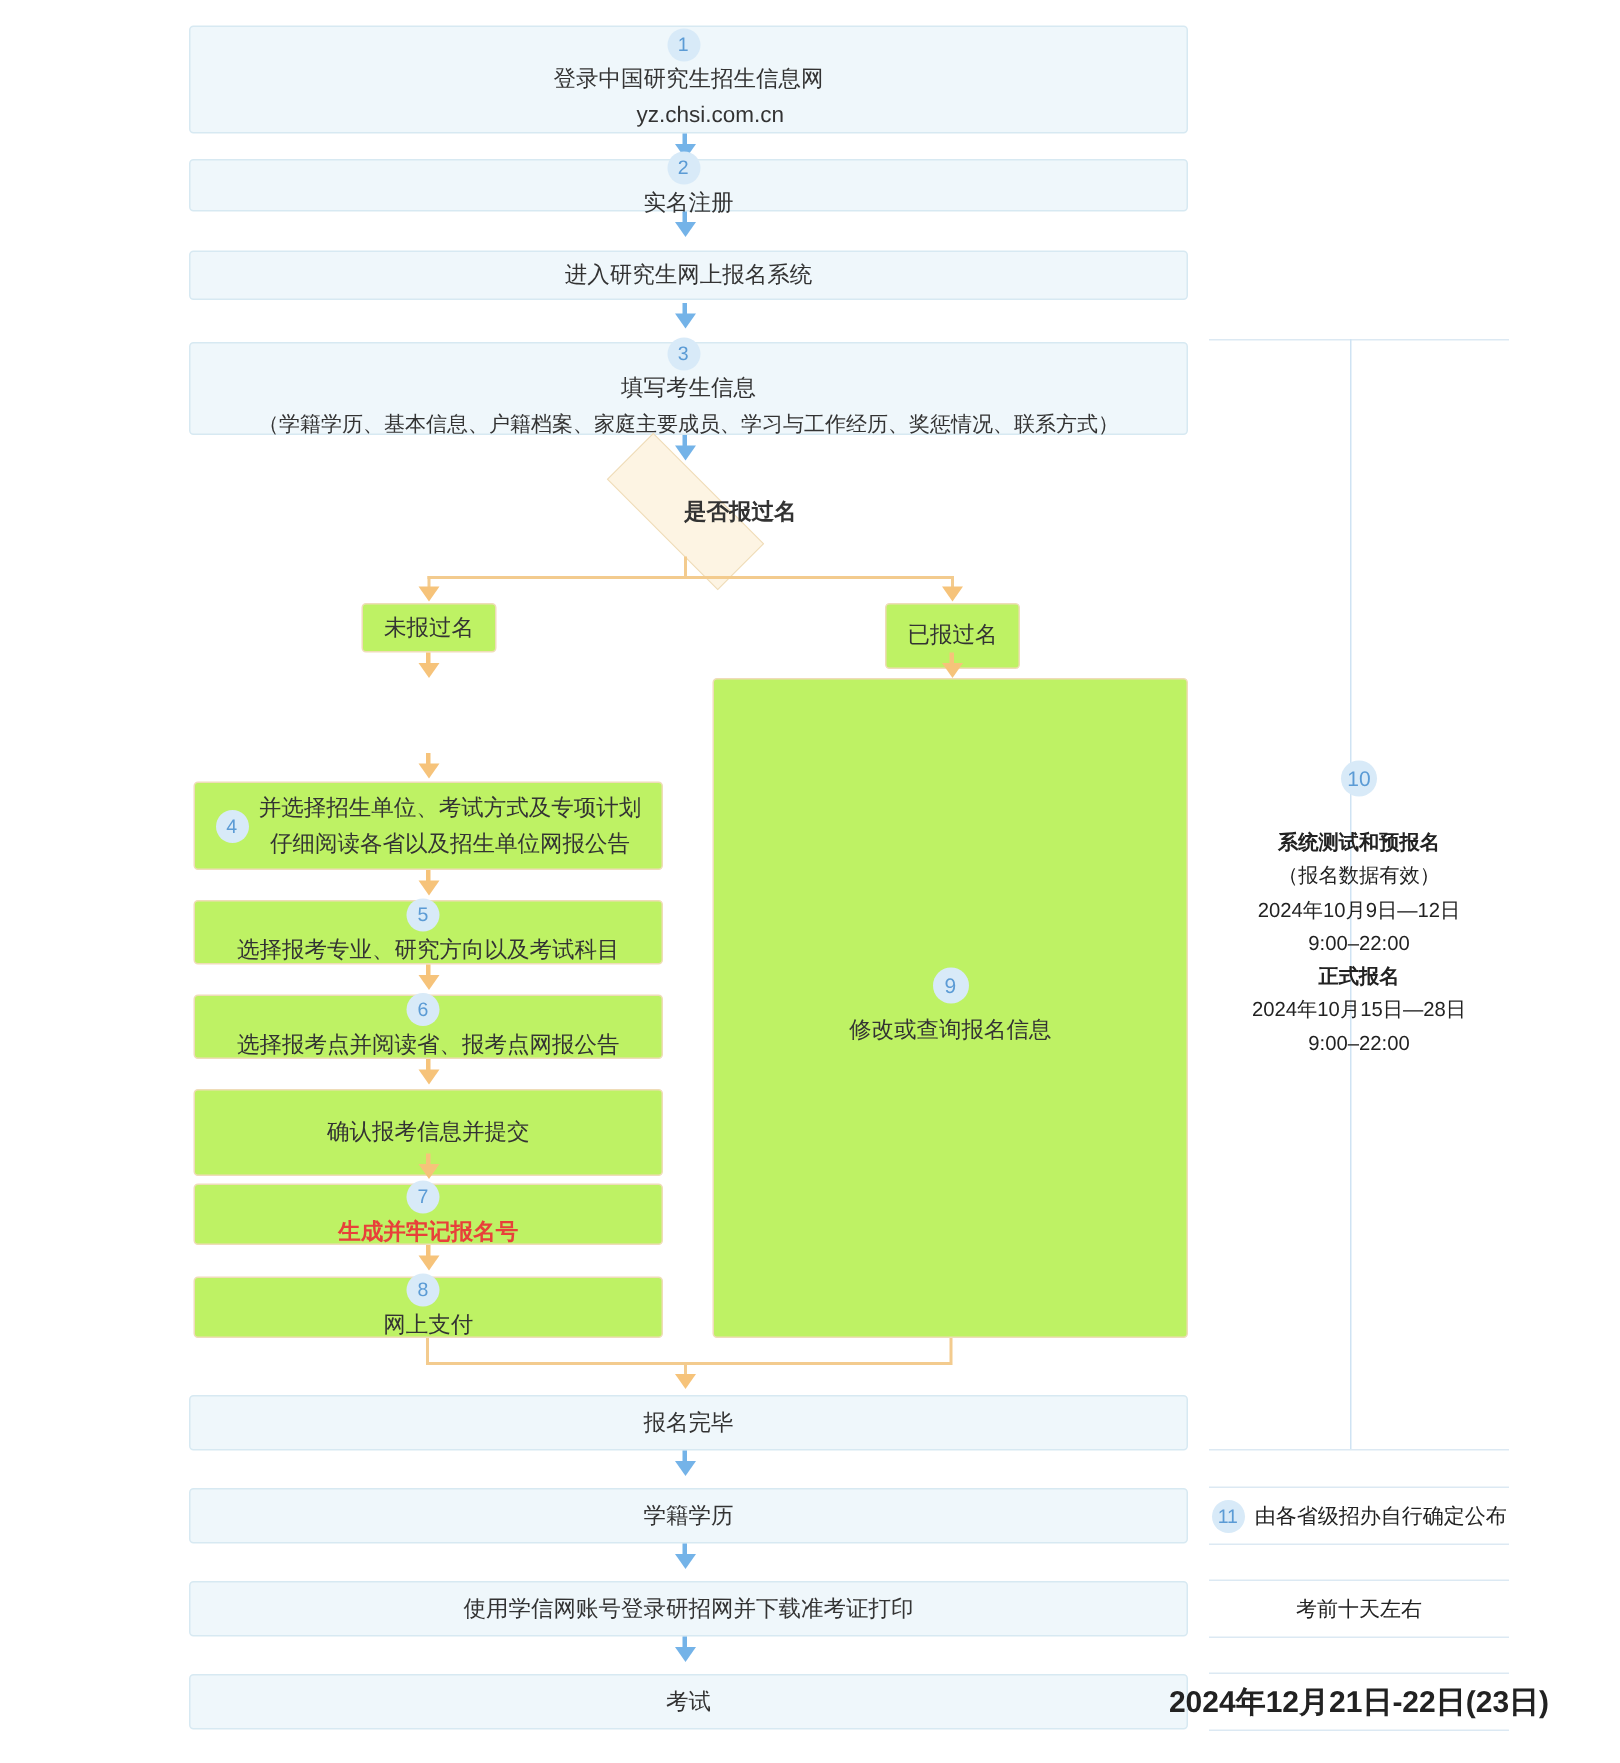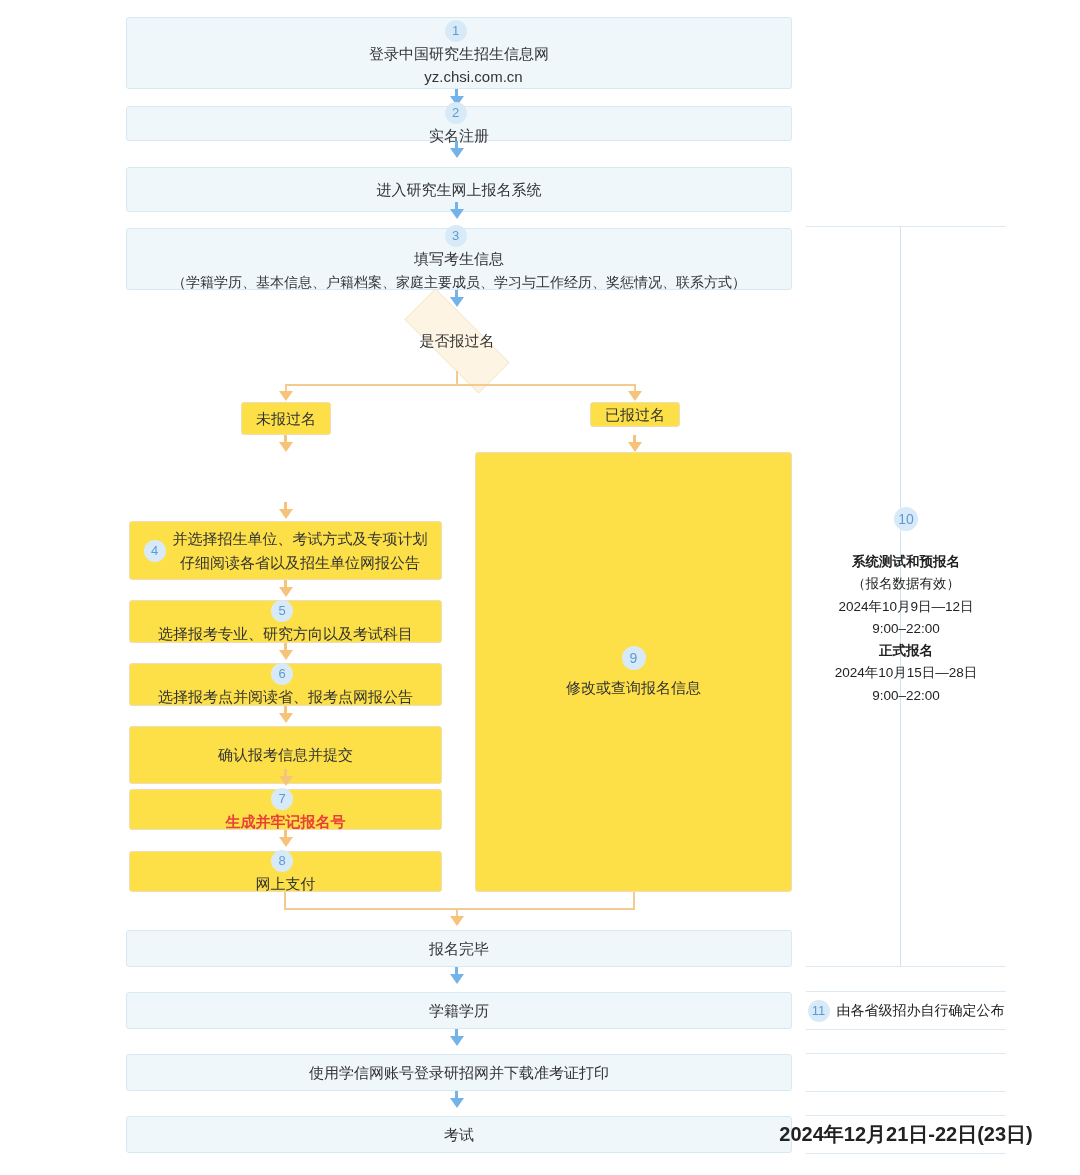--- a/index.html
+++ b/index.html
@@ -19,21 +19,21 @@
     text-align:center;
     line-height:1.55;
     border-radius:3px;
   }
   .blue{
     background:#eff7fb;
     border:1px solid #d7e9f2;
     color:#333;
   }
   .orange{
-    background:#fde047;
+    background:#bef264;
     border:1px solid #efdcb8;
     color:#333;
   }
   .node .txt{display:block;}
   .fs15{font-size:15px;}
   .fs14{font-size:14px;}
 
   
   .badge{
     display:inline-block;
@@ -47,21 +47,21 @@
     margin-right:7px;
     font-family:"Liberation Sans","DejaVu Sans",sans-serif;
   }
   .badge.big{width:24px;height:24px;line-height:24px;font-size:14px;}
 
   .redtxt{color:#e8403a;font-weight:bold;}
 
   
   .diamond{
     position:absolute;
-    display:flex;align-items:center;justify-content:center;
+    display:flex;align-items:center;justify-content:flex-end;font-weight:bold;
   }
   .diamond .dshape{
     position:absolute;inset:0;
     background:#fdf4e3;
     border:1px solid #efdcb8;
     transform:rotate(45deg) scale(.707);
     box-sizing:border-box;
   }
   .diamond .dlabel{position:relative;font-size:15px;}
 
@@ -118,21 +118,21 @@
   </div>
   <div class="stem" style="left:455px;top:89px;height:11px;"></div>
   <div class="arrow" style="left:449.5px;top:96px;"></div>
 
   <div class="node blue fs15" style="left:126px;top:106px;width:666px;height:35px;">
     <div><span class="badge">2</span><span class="txt">实名注册</span></div>
   </div>
   <div class="stem" style="left:455px;top:141px;height:11px;"></div>
   <div class="arrow" style="left:449.5px;top:148px;"></div>
 
-  <div class="node blue fs15" style="left:126px;top:167px;width:666px;height:45px;">
+  <div class="node blue fs15" style="left:126px;top:167px;width:666px;height:33px;">
     <span class="txt">进入研究生网上报名系统</span>
   </div>
   <div class="stem" style="left:455px;top:202px;height:11px;"></div>
   <div class="arrow" style="left:449.5px;top:209px;"></div>
 
   <div class="node blue fs14" style="left:126px;top:228px;width:666px;height:62px;">
     <div>
       <span class="badge">3</span><span class="txt fs15">填写考生信息</span>
       <div class="txt fs14" style="margin-top:2px;">（学籍学历、基本信息、户籍档案、家庭主要成员、学习与工作经历、奖惩情况、联系方式）</div>
     </div>
@@ -148,21 +148,21 @@
   <div class="ln or vline" style="left:456px;top:371px;height:14px;"></div>
   <div class="ln or hline" style="left:285px;top:384px;width:350px;"></div>
   <div class="ln or vline" style="left:285px;top:384px;height:11px;"></div>
   <div class="arrow or" style="left:278.5px;top:391px;"></div>
   <div class="ln or vline" style="left:634px;top:384px;height:11px;"></div>
   <div class="arrow or" style="left:627.5px;top:391px;"></div>
 
   <div class="node orange fs15" style="left:241px;top:402px;width:90px;height:33px;">
     <span class="txt">未报过名</span>
   </div>
-  <div class="node orange fs15" style="left:590px;top:402px;width:90px;height:25px;">
+  <div class="node orange fs15" style="left:590px;top:402px;width:90px;height:44px;">
     <span class="txt">已报过名</span>
   </div>
 
   <div class="stem or" style="left:284px;top:435px;height:11px;"></div>
   <div class="arrow or" style="left:278.5px;top:442px;"></div>
   <div class="stem or" style="left:633px;top:435px;height:11px;"></div>
   <div class="arrow or" style="left:627.5px;top:442px;"></div>
 
   <div class="stem or" style="left:284px;top:502px;height:11px;"></div>
   <div class="arrow or" style="left:278.5px;top:509px;"></div>
@@ -263,18 +263,21 @@
     <span class="row b">正式报名</span>
     <span class="row">2024年10月15日—28日</span>
     <span class="row">9:00–22:00</span>
   </div>
 
   <div class="info-inline" style="left:806px;top:992px;width:200px;height:37px;">
     <span class="badge">11</span>
       <span>由各省级招办自行确定公布</span>
   </div>
 
+  <div class="info-inline" style="left:806px;top:1054px;width:200px;height:37px;">
+    <span>考前十天左右</span>
+  </div>
 
   <div class="info-inline" style="left:806px;top:1116px;width:200px;height:37px;font-weight:bold;font-size:20px;">
     <span>2024年12月21日-22日(23日)</span>
   </div>
 
 </div>
 
 </body></html>

